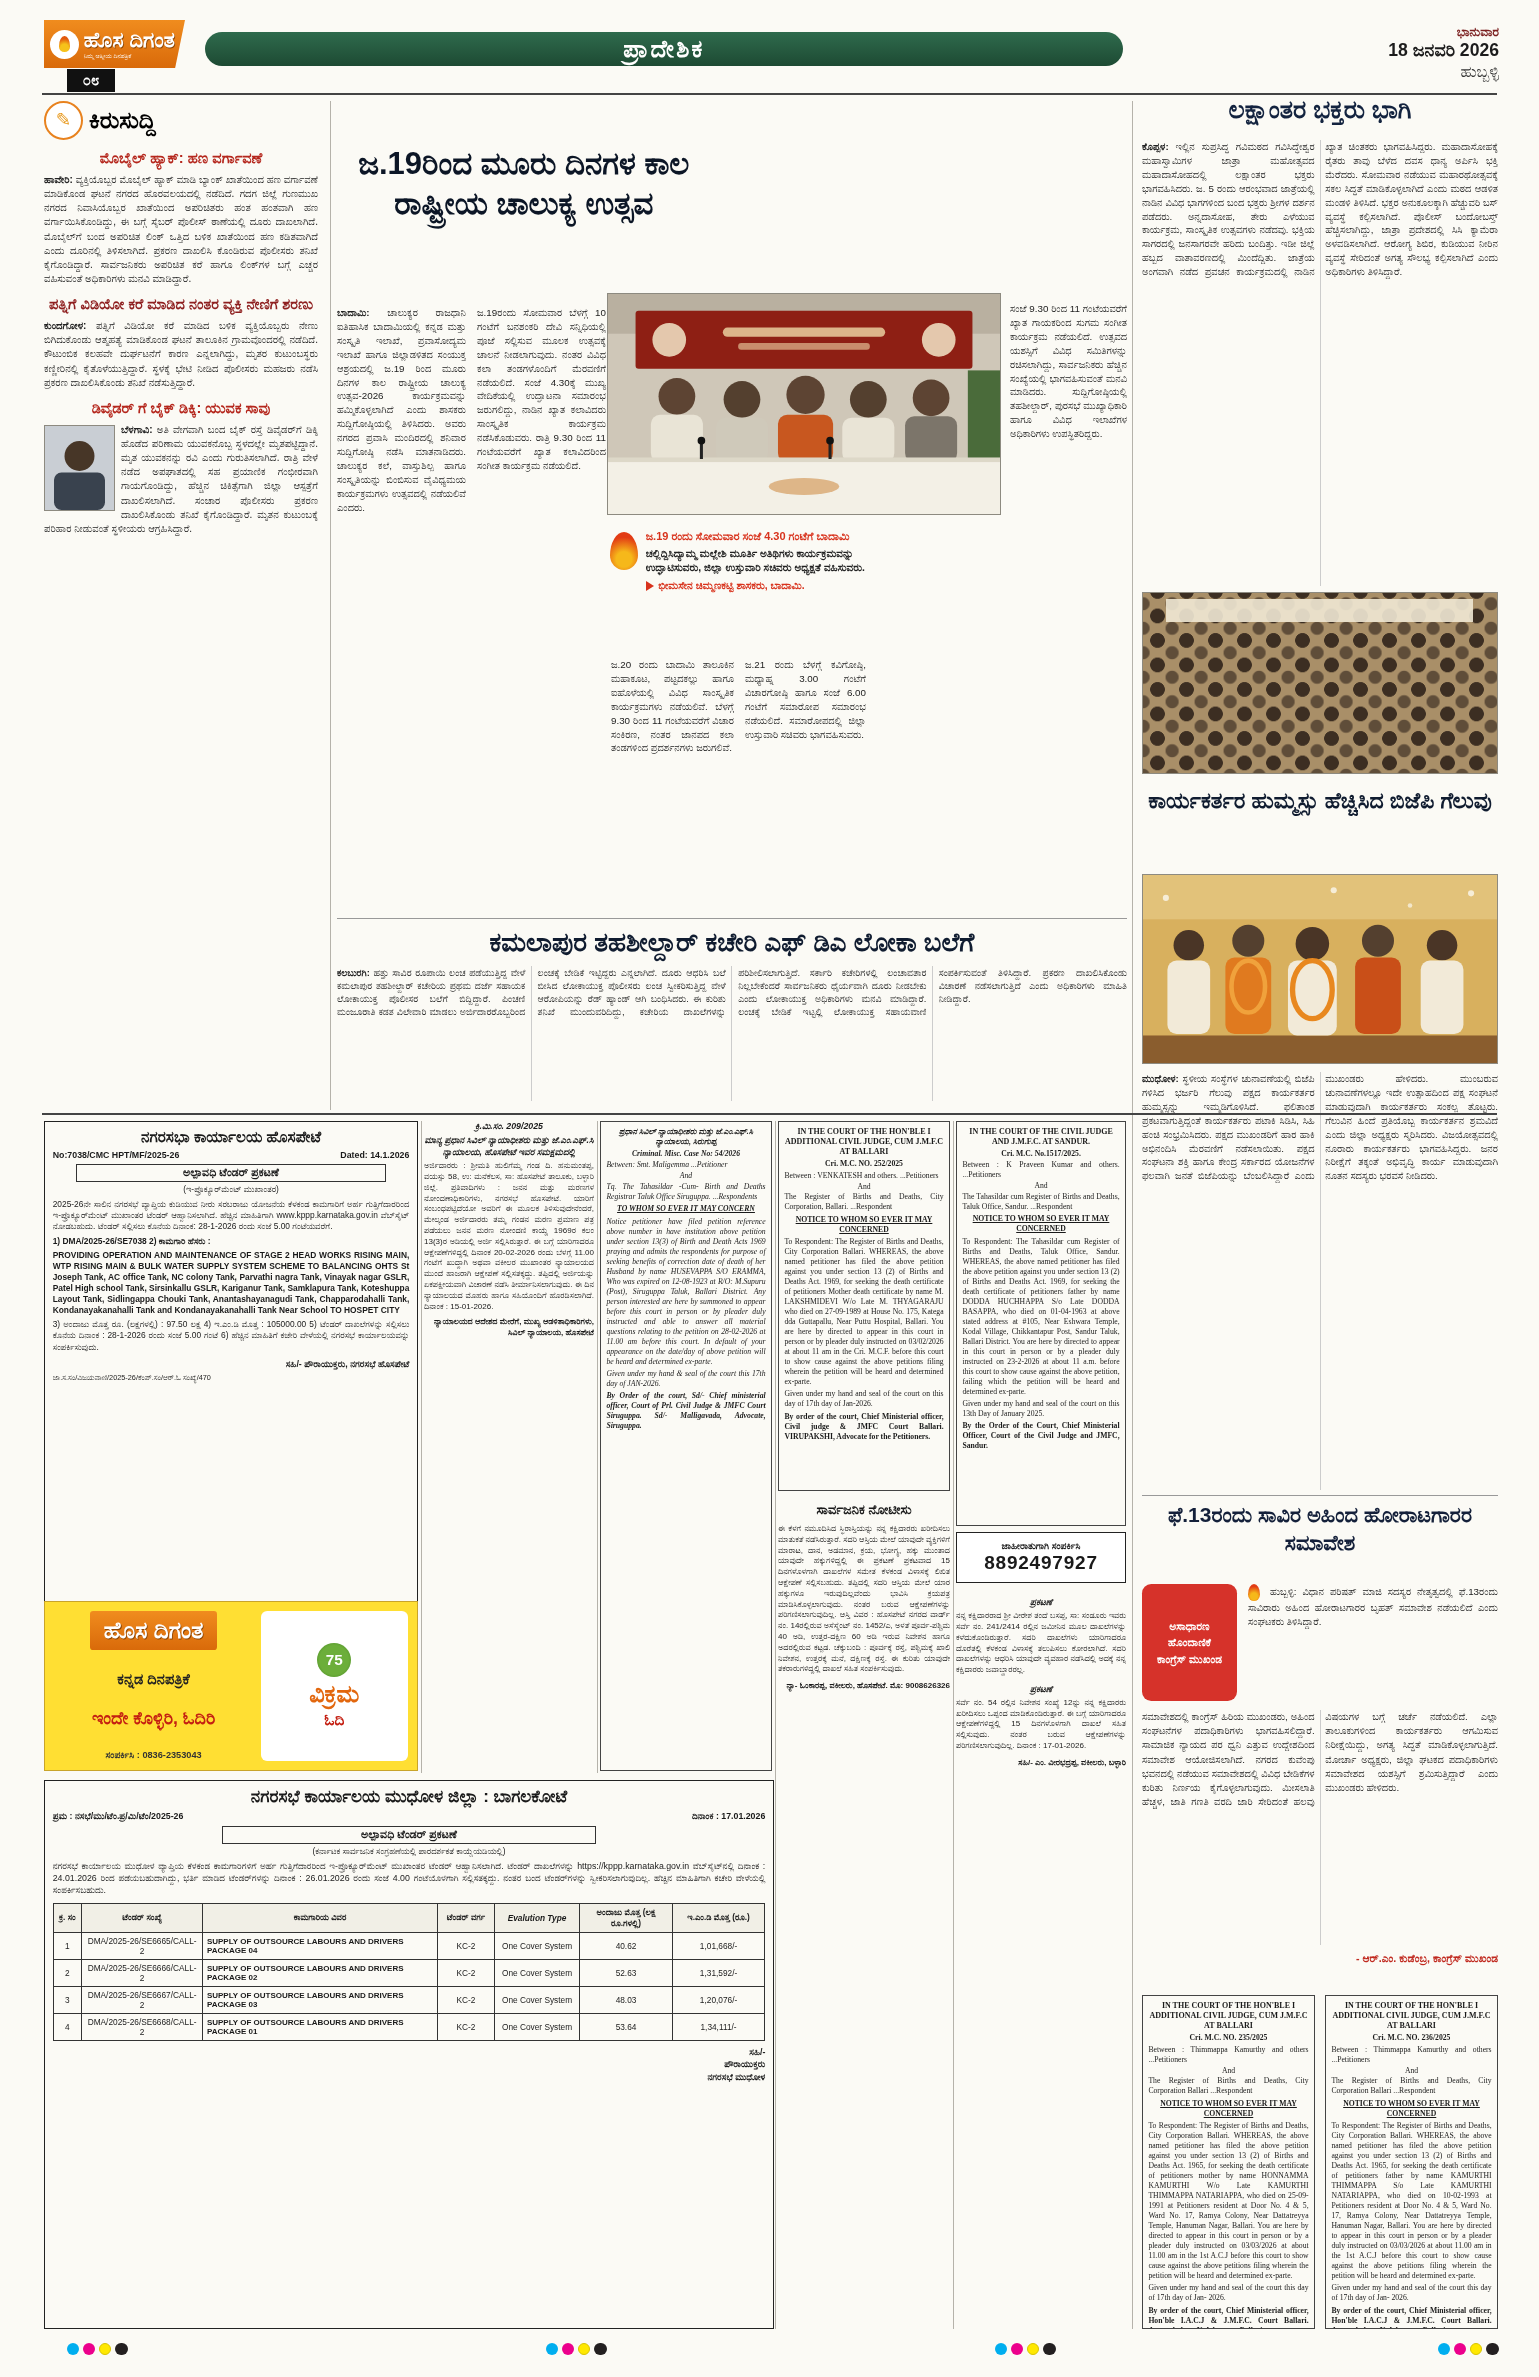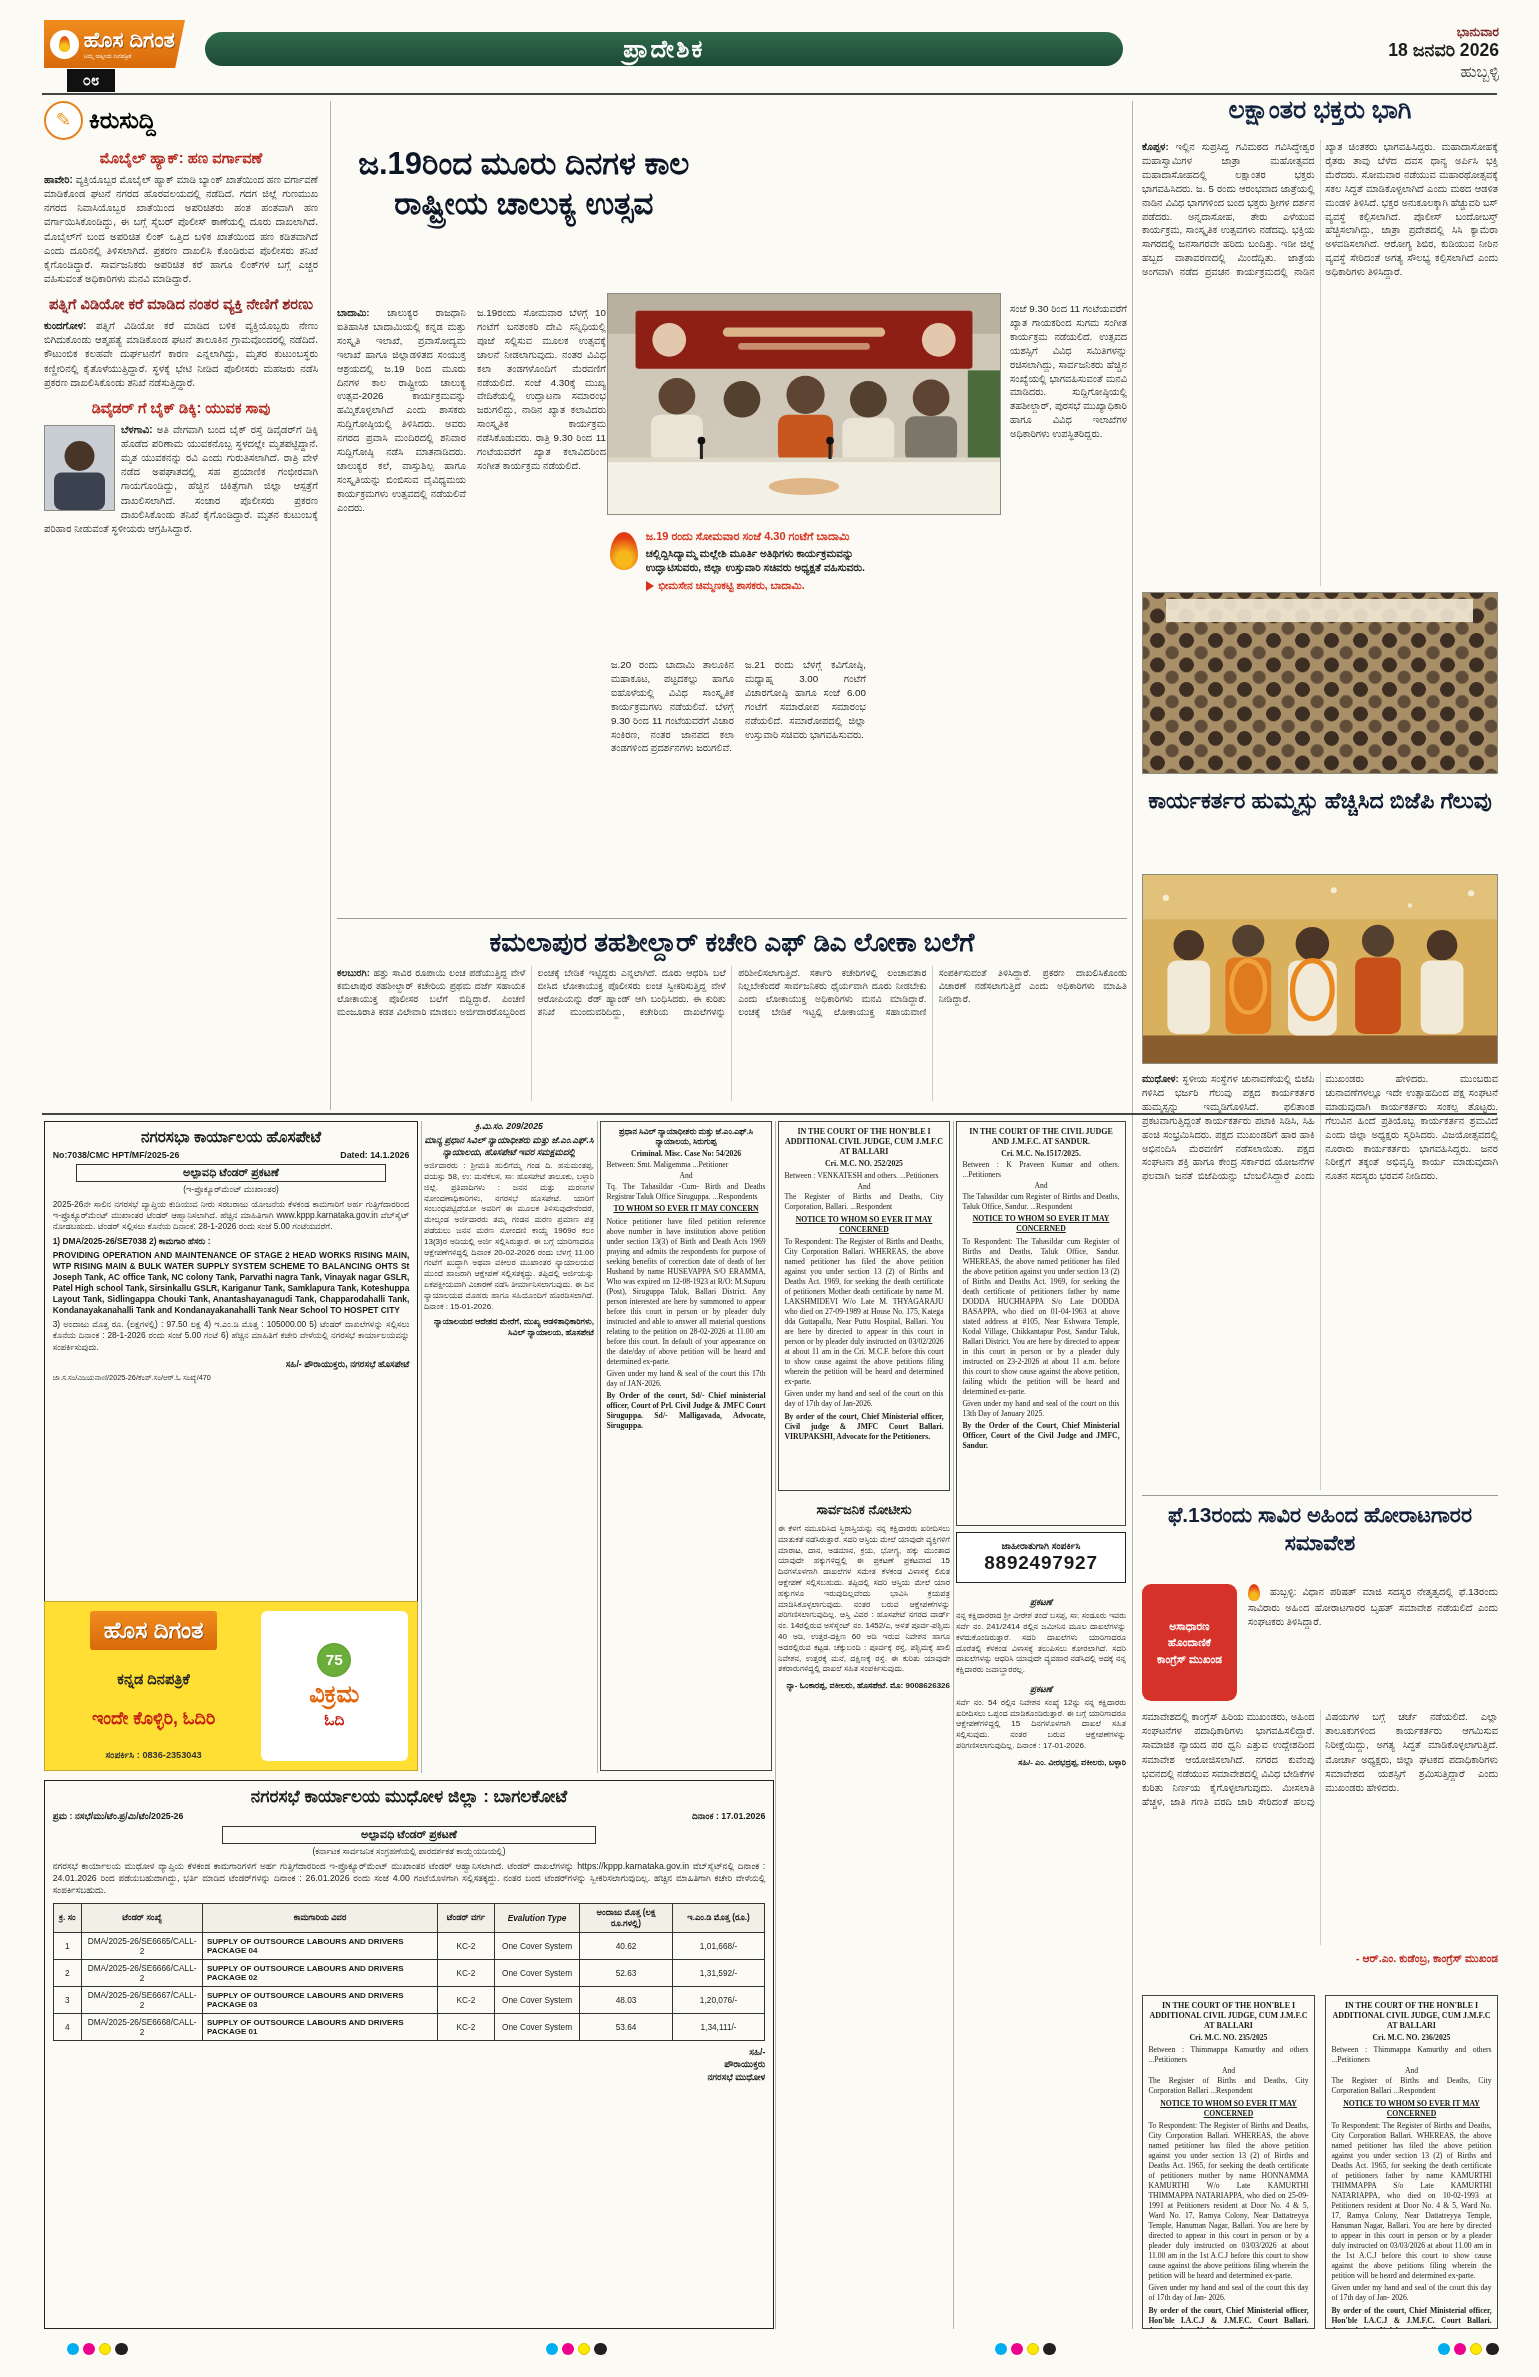--- a/index.html
+++ b/index.html
@@ -314,21 +314,21 @@
     <div class="t-refsmall">ಜಾ.ಸ.ಸಂ/ವಿಜಯವಾಣಿ/2025-26/ಕೆಂಪ್.ಸಂ/ಆರ್.ಓ ಸಂಖ್ಯೆ/470</div>
   </div>
 
   <div class="abs knotice" style="left:424px;top:1121px;width:170px;height:650px;overflow:hidden;">
     <div class="kn-h">ಕ್ರಿ.ಮಿ.ಸಂ. 209/2025</div>
     <div class="kn-h">ಮಾನ್ಯ ಪ್ರಧಾನ ಸಿವಿಲ್ ನ್ಯಾಯಾಧೀಶರು ಮತ್ತು ಜೆ.ಎಂ.ಎಫ್.ಸಿ ನ್ಯಾಯಾಲಯ, ಹೊಸಪೇಟೆ ಇವರ ಸಮಕ್ಷಮದಲ್ಲಿ</div>
     <div>ಅರ್ಜಿದಾರರು : ಶ್ರೀಮತಿ ಹುಲಿಗೆಮ್ಮ ಗಂಡ ದಿ. ಹನುಮಂತಪ್ಪ, ವಯಸ್ಸು 58, ಉ: ಮನೆಕೆಲಸ, ಸಾ: ಹೊಸಪೇಟೆ ತಾಲೂಕು, ಬಳ್ಳಾರಿ ಜಿಲ್ಲೆ. ಪ್ರತಿವಾದಿಗಳು : ಜನನ ಮತ್ತು ಮರಣಗಳ ನೋಂದಣಾಧಿಕಾರಿಗಳು, ನಗರಸಭೆ ಹೊಸಪೇಟೆ. ಯಾರಿಗೆ ಸಂಬಂಧಪಟ್ಟಿದೆಯೋ ಅವರಿಗೆ ಈ ಮೂಲಕ ತಿಳಿಸುವುದೇನೆಂದರೆ, ಮೇಲ್ಕಂಡ ಅರ್ಜಿದಾರರು ತಮ್ಮ ಗಂಡನ ಮರಣ ಪ್ರಮಾಣ ಪತ್ರ ಪಡೆಯಲು ಜನನ ಮರಣ ನೋಂದಣಿ ಕಾಯ್ದೆ 1969ರ ಕಲಂ 13(3)ರ ಅಡಿಯಲ್ಲಿ ಅರ್ಜಿ ಸಲ್ಲಿಸಿರುತ್ತಾರೆ. ಈ ಬಗ್ಗೆ ಯಾರಿಗಾದರೂ ಆಕ್ಷೇಪಣೆಗಳಿದ್ದಲ್ಲಿ ದಿನಾಂಕ 20-02-2026 ರಂದು ಬೆಳಗ್ಗೆ 11.00 ಗಂಟೆಗೆ ಖುದ್ದಾಗಿ ಅಥವಾ ವಕೀಲರ ಮುಖಾಂತರ ನ್ಯಾಯಾಲಯದ ಮುಂದೆ ಹಾಜರಾಗಿ ಆಕ್ಷೇಪಣೆ ಸಲ್ಲಿಸತಕ್ಕದ್ದು. ತಪ್ಪಿದಲ್ಲಿ ಅರ್ಜಿಯನ್ನು ಏಕಪಕ್ಷೀಯವಾಗಿ ವಿಚಾರಣೆ ನಡೆಸಿ ತೀರ್ಮಾನಿಸಲಾಗುವುದು. ಈ ದಿನ ನ್ಯಾಯಾಲಯದ ಮೊಹರು ಹಾಗೂ ಸಹಿಯೊಂದಿಗೆ ಹೊರಡಿಸಲಾಗಿದೆ. ದಿನಾಂಕ : 15-01-2026.</div>
     <div style="margin-top:4.6px;font-weight:bold;text-align:right;">ನ್ಯಾಯಾಲಯದ ಆದೇಶದ ಮೇರೆಗೆ, ಮುಖ್ಯ ಆಡಳಿತಾಧಿಕಾರಿಗಳು, ಸಿವಿಲ್ ನ್ಯಾಯಾಲಯ, ಹೊಸಪೇಟೆ</div>
   </div>
 
-  <div class="n" style="left:600px;top:1121px;width:172px;height:650px;overflow:hidden;">
+  <div class="n" style="left:600px;top:1121px;width:172px;height:650px;overflow:hidden;font-style:italic;">
     <div class="n-court">ಪ್ರಧಾನ ಸಿವಿಲ್ ನ್ಯಾಯಾಧೀಶರು ಮತ್ತು ಜೆ.ಎಂ.ಎಫ್.ಸಿ ನ್ಯಾಯಾಲಯ, ಸಿರುಗುಪ್ಪ</div>
     <div class="n-case">Criminal. Misc. Case No: 54/2026</div>
     <div class="n-line">Between: Smt. Maligemma  ...Petitioner</div>
     <div class="n-and">And</div>
     <div class="n-line">Tq. The Tahasildar -Cum- Birth and Deaths Registrar Taluk Office Siruguppa.  ...Respondents</div>
     <div class="n-head">TO WHOM SO EVER IT MAY CONCERN</div>
     <div>Notice petitioner have filed petition reference above number in have institution above petition under section 13(3) of Birth and Death Acts 1969 praying and admits the respondents for purpose of seeking benefits of correction date of death of her Husband by name HUSEVAPPA S/O ERAMMA, Who was expired on 12-08-1923 at R/O: M.Supuru (Post), Siruguppa Taluk, Ballari District. Any person interested are here by summoned to appear before this court in person or by pleader duly instructed and able to answer all material questions relating to the petition on 28-02-2026 at 11.00 am before this court. In default of your appearance on the date/day of above petition will be heard and determined ex-parte.</div>
     <div style="margin-top:2.3px;">Given under my hand &amp; seal of the court this 17th day of JAN-2026.</div>
     <div class="n-foot">By Order of the court, Sd/- Chief ministerial officer, Court of Prl. Civil Judge &amp; JMFC Court Siruguppa. Sd/- Malligavada, Advocate, Siruguppa.</div>
   </div>

